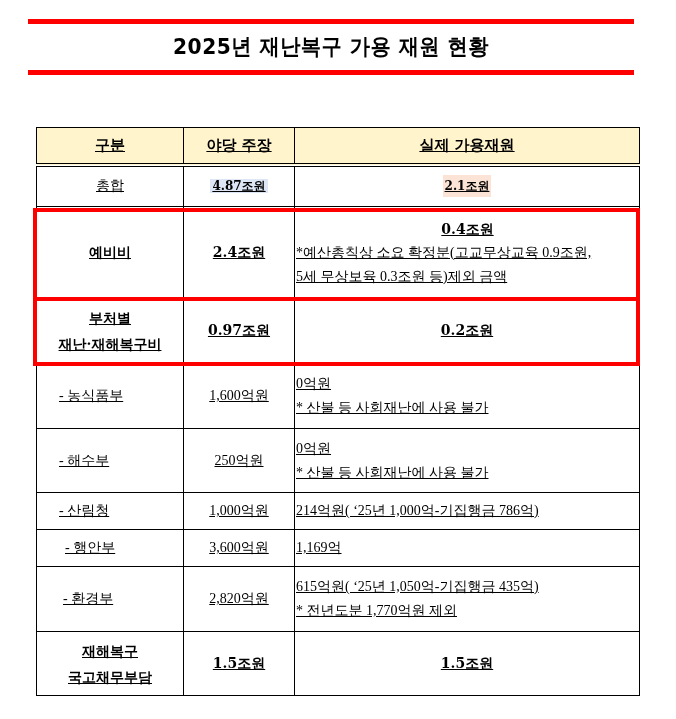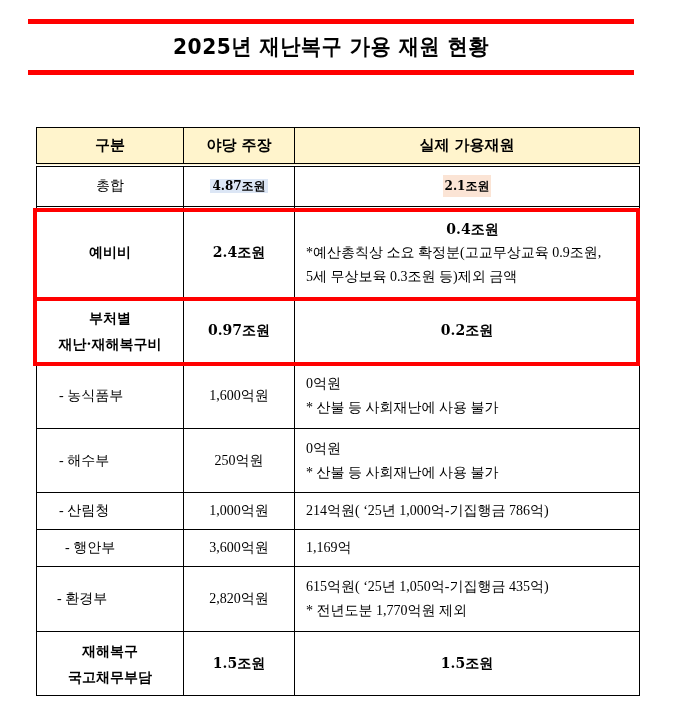--- a/index.html
+++ b/index.html
@@ -19,31 +19,32 @@
       transform: scaleX(0.92);
     }
 
     table.main {
       position: absolute; left: 36px; top: 127px; width: 603px;
       border-collapse: collapse; table-layout: fixed;
     }
     table.main td, table.main th {
       border: 1.5px solid #000; vertical-align: middle;
       font-size: 14px;
+      text-decoration: underline;
     }
     col.c1 { width: 147px; }
     col.c2 { width: 111px; }
     col.c3 { width: 345px; }
 
     tr.header th {
       background: #FFF4CC; height: 37px; font-weight: bold; font-size: 15px;
       text-align: center; border-bottom: 4px double #000;
     }
     .center { text-align: center; }
-    .left { text-align: left; padding-left: 11px; }
+    .left { text-align: left; padding-left: 1px; }
     .serif-b { font-family: "DejaVu Serif", "Liberation Serif", serif; font-weight: bold; font-size: 14px; }
     .big { font-size: 12px; }
     .hl-blue { background: #DCE6F5; padding: 0 2px; }
     .hl-peach { background: #FBE4D5; padding: 4px 2px; }
     .note { font-family: "Liberation Serif", "DejaVu Serif", serif; font-size: 14px; line-height: 24px; }
     .plain { font-family: "Liberation Serif", "DejaVu Serif", serif; font-size: 14px; }
 
     tr.r-total td { height: 42px; }
     tr.r-reserve td { height: 92px; }
     tr.r-dept td { height: 65px; }
@@ -130,21 +131,21 @@
     <td class="left plain">214억원( ‘25년 1,000억-기집행금 786억)</td>
   </tr>
 
   <tr class="r-safety">
     <td class="left plain" style="padding-left:28px">- 행안부</td>
     <td class="center plain">3,600억원</td>
     <td class="left plain">1,169억</td>
   </tr>
 
   <tr class="r-env">
-    <td class="left plain" style="padding-left:20px">- 환경부</td>
+    <td class="left plain" style="padding-left:26px">- 환경부</td>
     <td class="center plain">2,820억원</td>
     <td class="left note">
       <div>615억원( ‘25년 1,050억-기집행금 435억)</div>
       <div>* 전년도분 1,770억원 제외</div>
     </td>
   </tr>
 
   <tr class="r-bond">
     <td class="center serif-b two-line">
       <div>재해복구</div>

